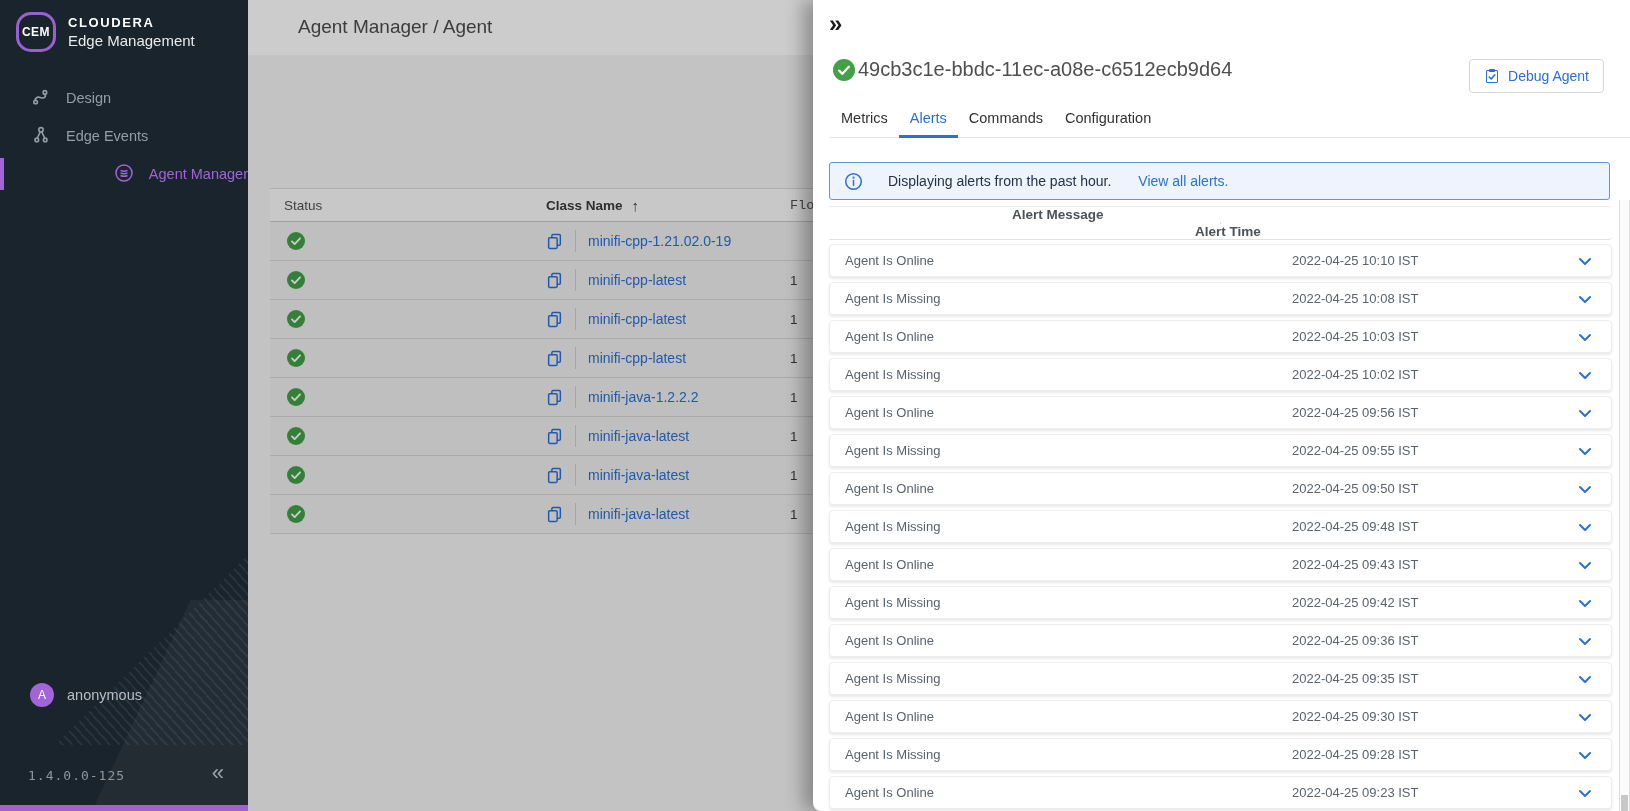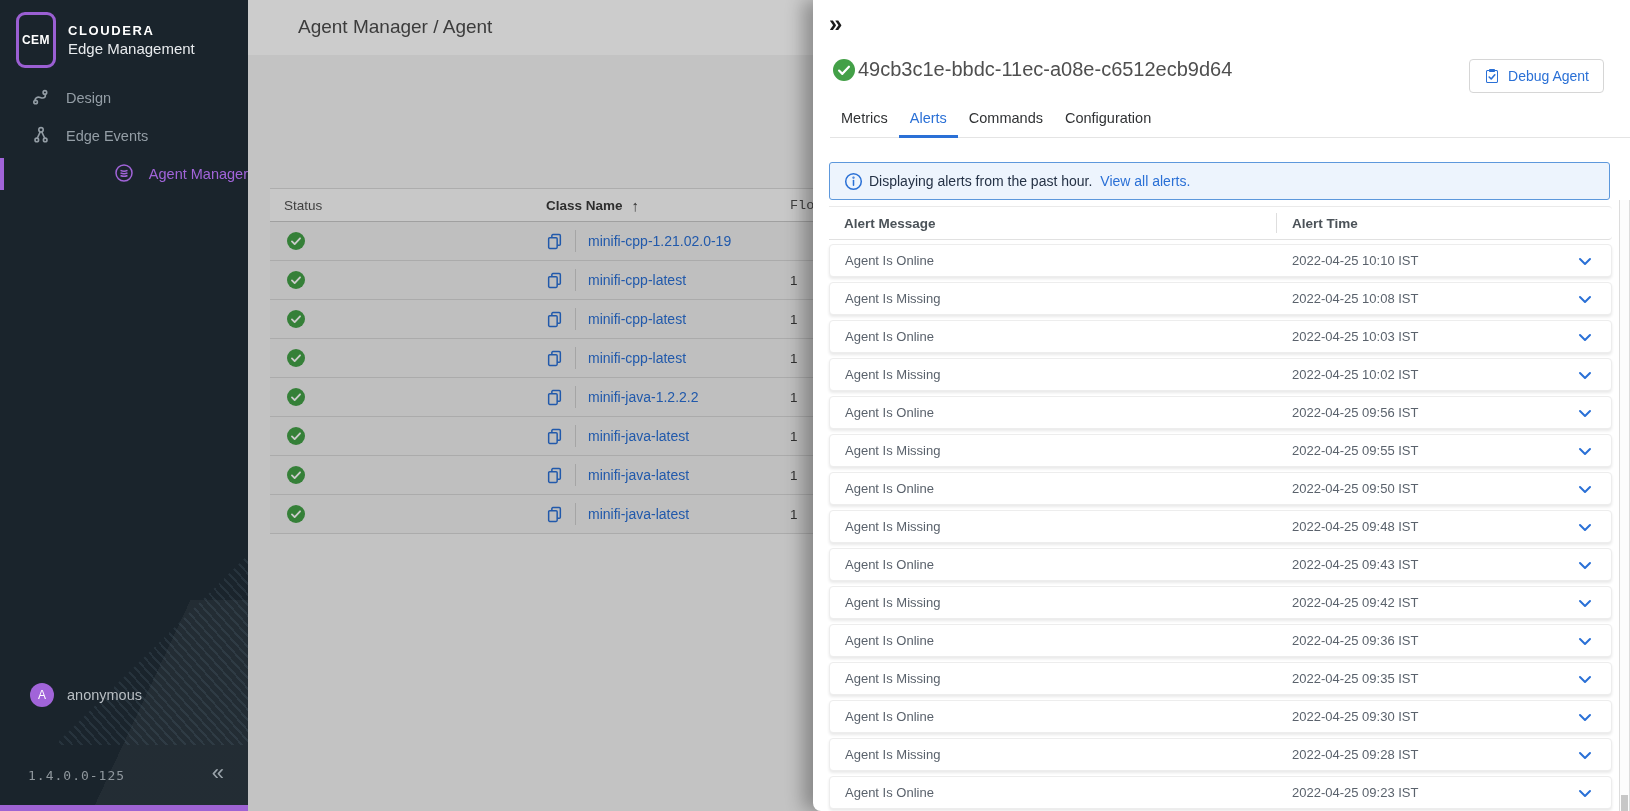--- a/index.html
+++ b/index.html
@@ -9,21 +9,21 @@
   #app { position:relative; width:1630px; height:811px; overflow:hidden; background:#f4f4f4; }
 
   
   .sidebar { position:absolute; left:0; top:0; width:248px; height:811px; background:#1a242c; z-index:20; overflow:hidden; }
   .deco1 { position:absolute; left:55px; top:555px; width:193px; height:190px;
            background:repeating-linear-gradient(48deg, transparent 0 5px, rgba(130,160,180,0.12) 5px 7px);
            clip-path:polygon(100% 0, 100% 100%, 0 100%); }
   .deco2 { position:absolute; left:0; top:600px; width:248px; height:211px;
            background:linear-gradient(115deg, transparent 55%, rgba(255,255,255,0.04) 55%); }
   .logo-row { position:absolute; left:16px; top:12px; display:flex; align-items:center; gap:12px; }
-  .logo-badge { width:40px; height:56px; border:3px solid #9b5fd3; border-radius:9px; color:#fff;
+  .logo-badge { width:40px; height:40px; border:3px solid #9b5fd3; border-radius:15px; color:#fff;
                 font-size:12px; font-weight:bold; display:flex; align-items:center; justify-content:center; letter-spacing:.5px; }
   .brand-name { font-size:13px; font-weight:bold; color:#ffffff; letter-spacing:1.6px; }
   .product-name { font-size:15px; color:#e8ebee; margin-top:2px; }
   .nav { position:absolute; left:0; right:0; top:79px; }
   .nav-item { position:relative; height:38px; display:flex; align-items:center; gap:15px;
               padding-left:31px; color:#949ea6; font-size:14.5px; cursor:pointer; }
   .nav-item svg { width:20px; height:20px; flex:0 0 20px; }
   .nav-item.is-active { color:var(--accent-purple,#a164d9);justify-content:flex-end; }
   .nav-item.is-active::before { content:""; position:absolute; left:0; top:3px; bottom:3px; width:4px;
               background:var(--accent-purple,#a164d9); }
@@ -64,26 +64,26 @@
   .agent-header { position:absolute; left:20px; top:58px; display:flex; align-items:center; gap:3px; }
   .agent-id { font-size:20px; color:#4f4f4f; }
   .debug-btn { position:absolute; right:26px; top:59px; height:34px; background:#fff; border:1px solid #d6d6d6;
                border-radius:4px; color:var(--link-blue,#2a70d6); font-size:14px; display:flex; align-items:center;
                gap:8px; padding:0 14px; cursor:pointer; font-family:inherit; }
   .tabs { position:absolute; left:17px; right:0; top:104px; display:flex; border-bottom:1px solid #e4e4e4; }
   .tab { padding:6px 11px 9px; font-size:14.5px; color:#303234; cursor:pointer; border-bottom:3px solid transparent; margin-bottom:-1px; }
   .tab.is-active { color:var(--link-blue,#2a70d6); border-bottom-color:var(--link-blue,#2a70d6); }
   .banner { position:absolute; left:16px; top:162px; width:781px; height:38px; background:var(--banner-bg,#edf4fd);
             border:1px solid var(--banner-border,#5d98dc); border-radius:3px; display:flex; align-items:center;
-            gap:6px; padding:0 14px; }
+            gap:25px; padding:0 14px; }
   .banner-text { font-size:14px; color:#253246; }
   .banner-link { font-size:14px; color:var(--link-blue,#2a70d6); cursor:pointer; text-decoration:none; margin-left:2px; }
   .alerts-header { position:absolute; left:16px; top:206px; width:783px; height:34px; background:#fff;
                    border-top:1px solid #eaeaea; border-bottom:1px solid #e1e1e1; border-radius:0 4px 4px 0;
-                   display:flex; align-items:center; font-size:13.5px; font-weight:bold; color:#4b5258; }
+                   display:flex; align-items:center; font-size:13.5px; font-weight:bold; color:#4b5258;flex-direction:column; }
   .ah-message { width:447px; padding-left:15px; }
   .ah-divider { width:1px; height:20px; background:#dedede; }
   .ah-time { padding-left:15px; }
   .alerts-list { position:absolute; left:16px; top:244px; width:783px; }
   .alert-card { position:relative; height:33px; margin-bottom:5px; background:#fff; border:1px solid #ededed;
                 border-radius:4px; box-shadow:0 2px 3px rgba(0,0,0,0.09); display:flex; align-items:center; cursor:pointer; }
   .alert-msg { width:447px; padding-left:15px; font-size:13px; color:#5a626c; }
   .alert-time { padding-left:15px; font-size:13px; color:#5a626c; }
   .alert-expand { position:absolute; right:16px; top:50%; transform:translateY(-50%); display:flex; cursor:pointer; }
   .drawer-scrollbar { position:absolute; right:0; top:200px; bottom:0; width:11px; background:#fcfcfc;

